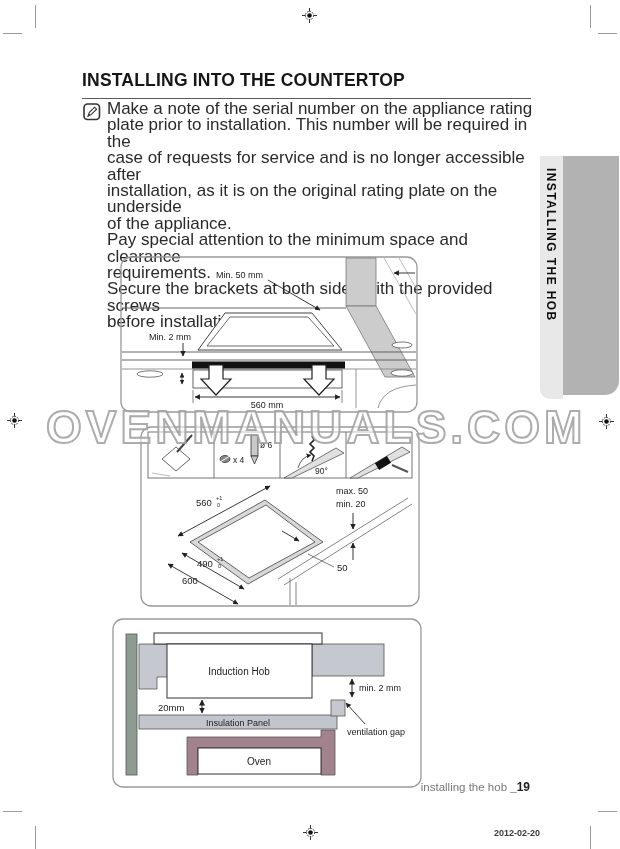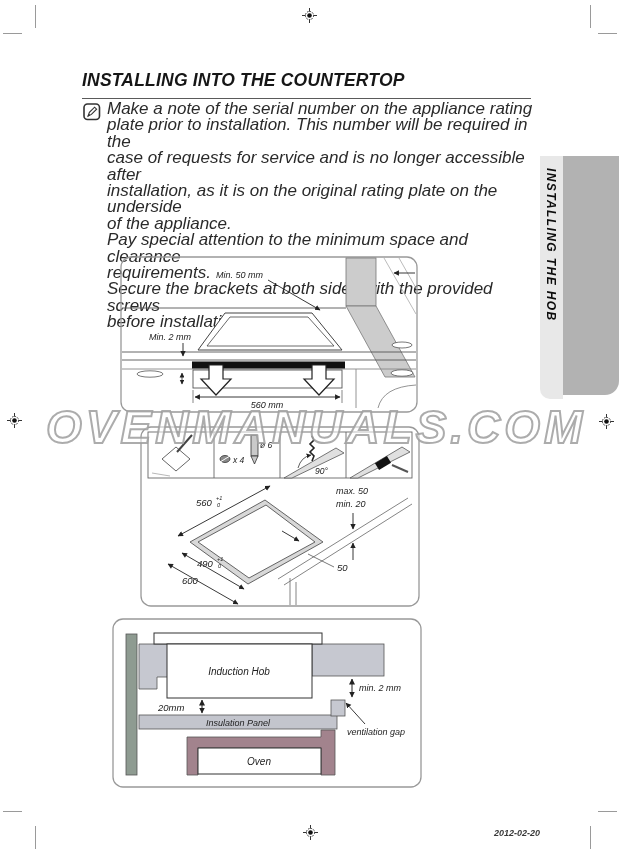--- a/index.html
+++ b/index.html
@@ -1,17 +1,17 @@
 <!DOCTYPE html>
 <html><head>
 <meta charset="utf-8">
 <style>
   html,body{margin:0;padding:0;background:#fff;}
   .page{position:relative;width:620px;height:849px;background:#ffffff;overflow:hidden;
-        font-family:"Liberation Sans",sans-serif;color:#222;font-style:italic;}
+        font-family:"Liberation Sans",sans-serif;color:#222;}
 
   
   .regmark{position:absolute;}
   .cropline{position:absolute;background:#9a9a9a;}
 
   
   .title{position:absolute;left:82px;top:70px;width:449px;font-size:17.5px;font-weight:bold;
          color:#161616;letter-spacing:.2px;padding-bottom:7px;border-bottom:1.5px solid #5a5a5a;}
 
   
@@ -291,15 +291,16 @@
   </svg>
 
   <div class="watermark">OVENMANUALS.COM</div>
 
   <div class="side-tab">
     <div class="dark"></div>
     <div class="light"></div>
     <div class="vtext">INSTALLING THE HOB</div>
   </div>
 
+  <div class="footer"><span>installing the hob _</span><b>19</b></div>
   <div class="print-date">2012-02-20</div>
 
 </div>
 
 </body></html>

